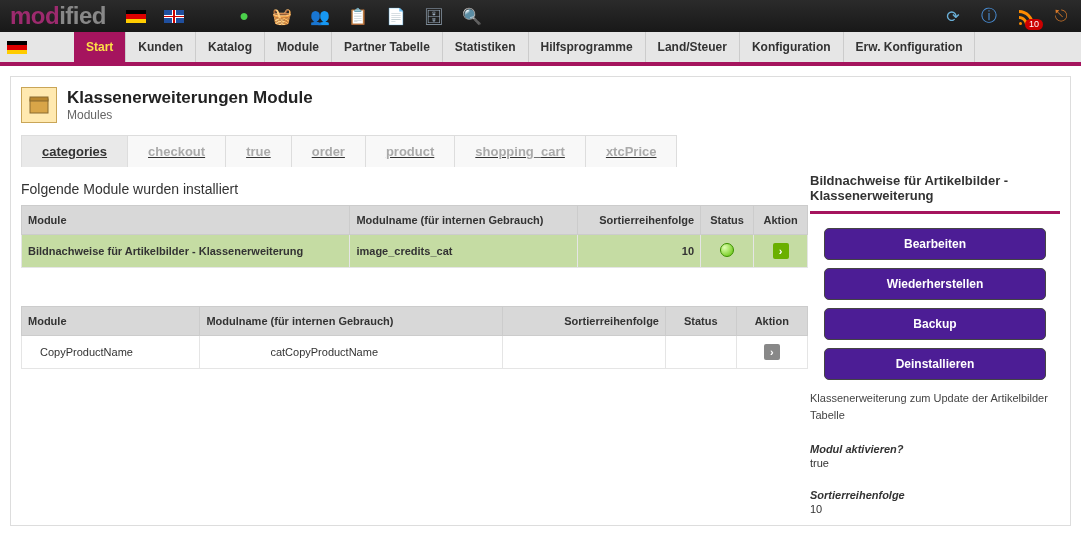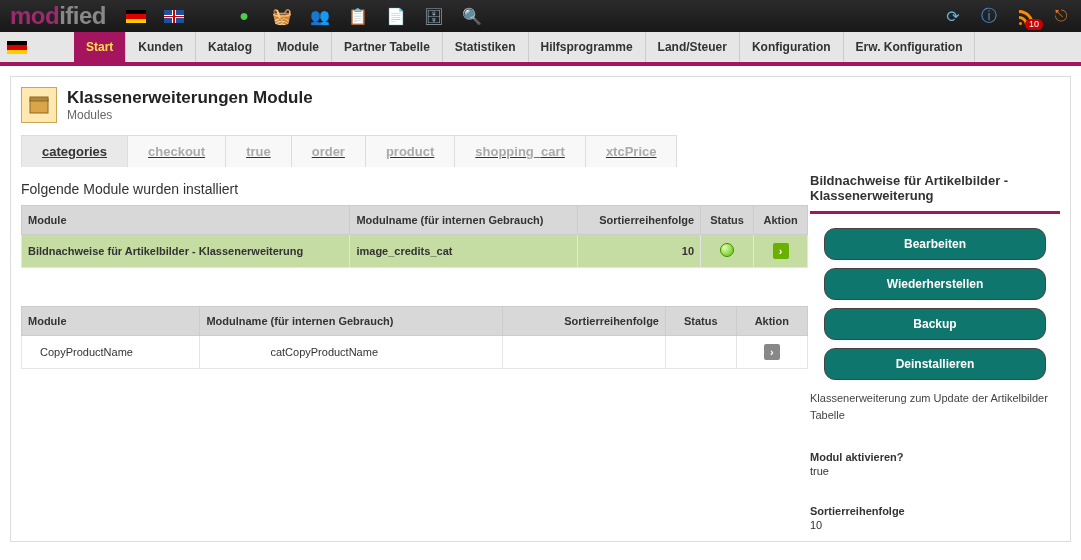--- a/index.html
+++ b/index.html
@@ -103,26 +103,26 @@
     align-items:center; justify-content:center; color:#fff; font-size:11px;
     font-weight:bold; border-radius:2px; cursor:pointer;
   }
   .action-btn.gray { background:#888; }
   
   .sidecol h3 {
     font-size:13px; font-weight:bold; color:#333; padding-bottom:8px;
     border-bottom:3px solid #a5145e; margin-bottom:14px;
   }
   .side-btn {
-    display:block; background:#0f766e; color:#fff; text-align:center;
-    padding:8px 0; border-radius:11px; margin:0 14px 8px; font-size:12px;
+    display:block; background:#4c1d95; color:#fff; text-align:center;
+    padding:8px 0; border-radius:5px; margin:0 14px 8px; font-size:12px;
     font-weight:bold; cursor:pointer; border:1px solid #444;
   }
   .side-text { font-size:11px; color:#444; margin:10px 0; line-height:1.5; }
-  .side-label { font-weight:bold; font-size:11px; margin-top:28px; }
+  .side-label { font-weight:bold; font-size:11px; margin-top:20px;font-style:italic; }
   .side-val { font-size:11px; margin-top:2px; }
   .flag-de{ display:inline-block;width:20px;height:13px;background:linear-gradient(to bottom,#000 33%,#d00 33%,#d00 66%,#fc0 66%);}
   .flag-uk{display:inline-block;width:20px;height:13px;background:#204f9e;position:relative;overflow:hidden}
   .flag-uk::before{content:"";position:absolute;inset:0;background:linear-gradient(to bottom,transparent 40%,#fff 40%,#fff 60%,transparent 60%),linear-gradient(to right,transparent 40%,#fff 40%,#fff 60%,transparent 60%);}
   .flag-uk::after{content:"";position:absolute;inset:0;background:linear-gradient(to bottom,transparent 44%,#c00 44%,#c00 56%,transparent 56%),linear-gradient(to right,transparent 44%,#c00 44%,#c00 56%,transparent 56%);}
 </style>
 </head>
 <body>
 
 <div class="topbar">

